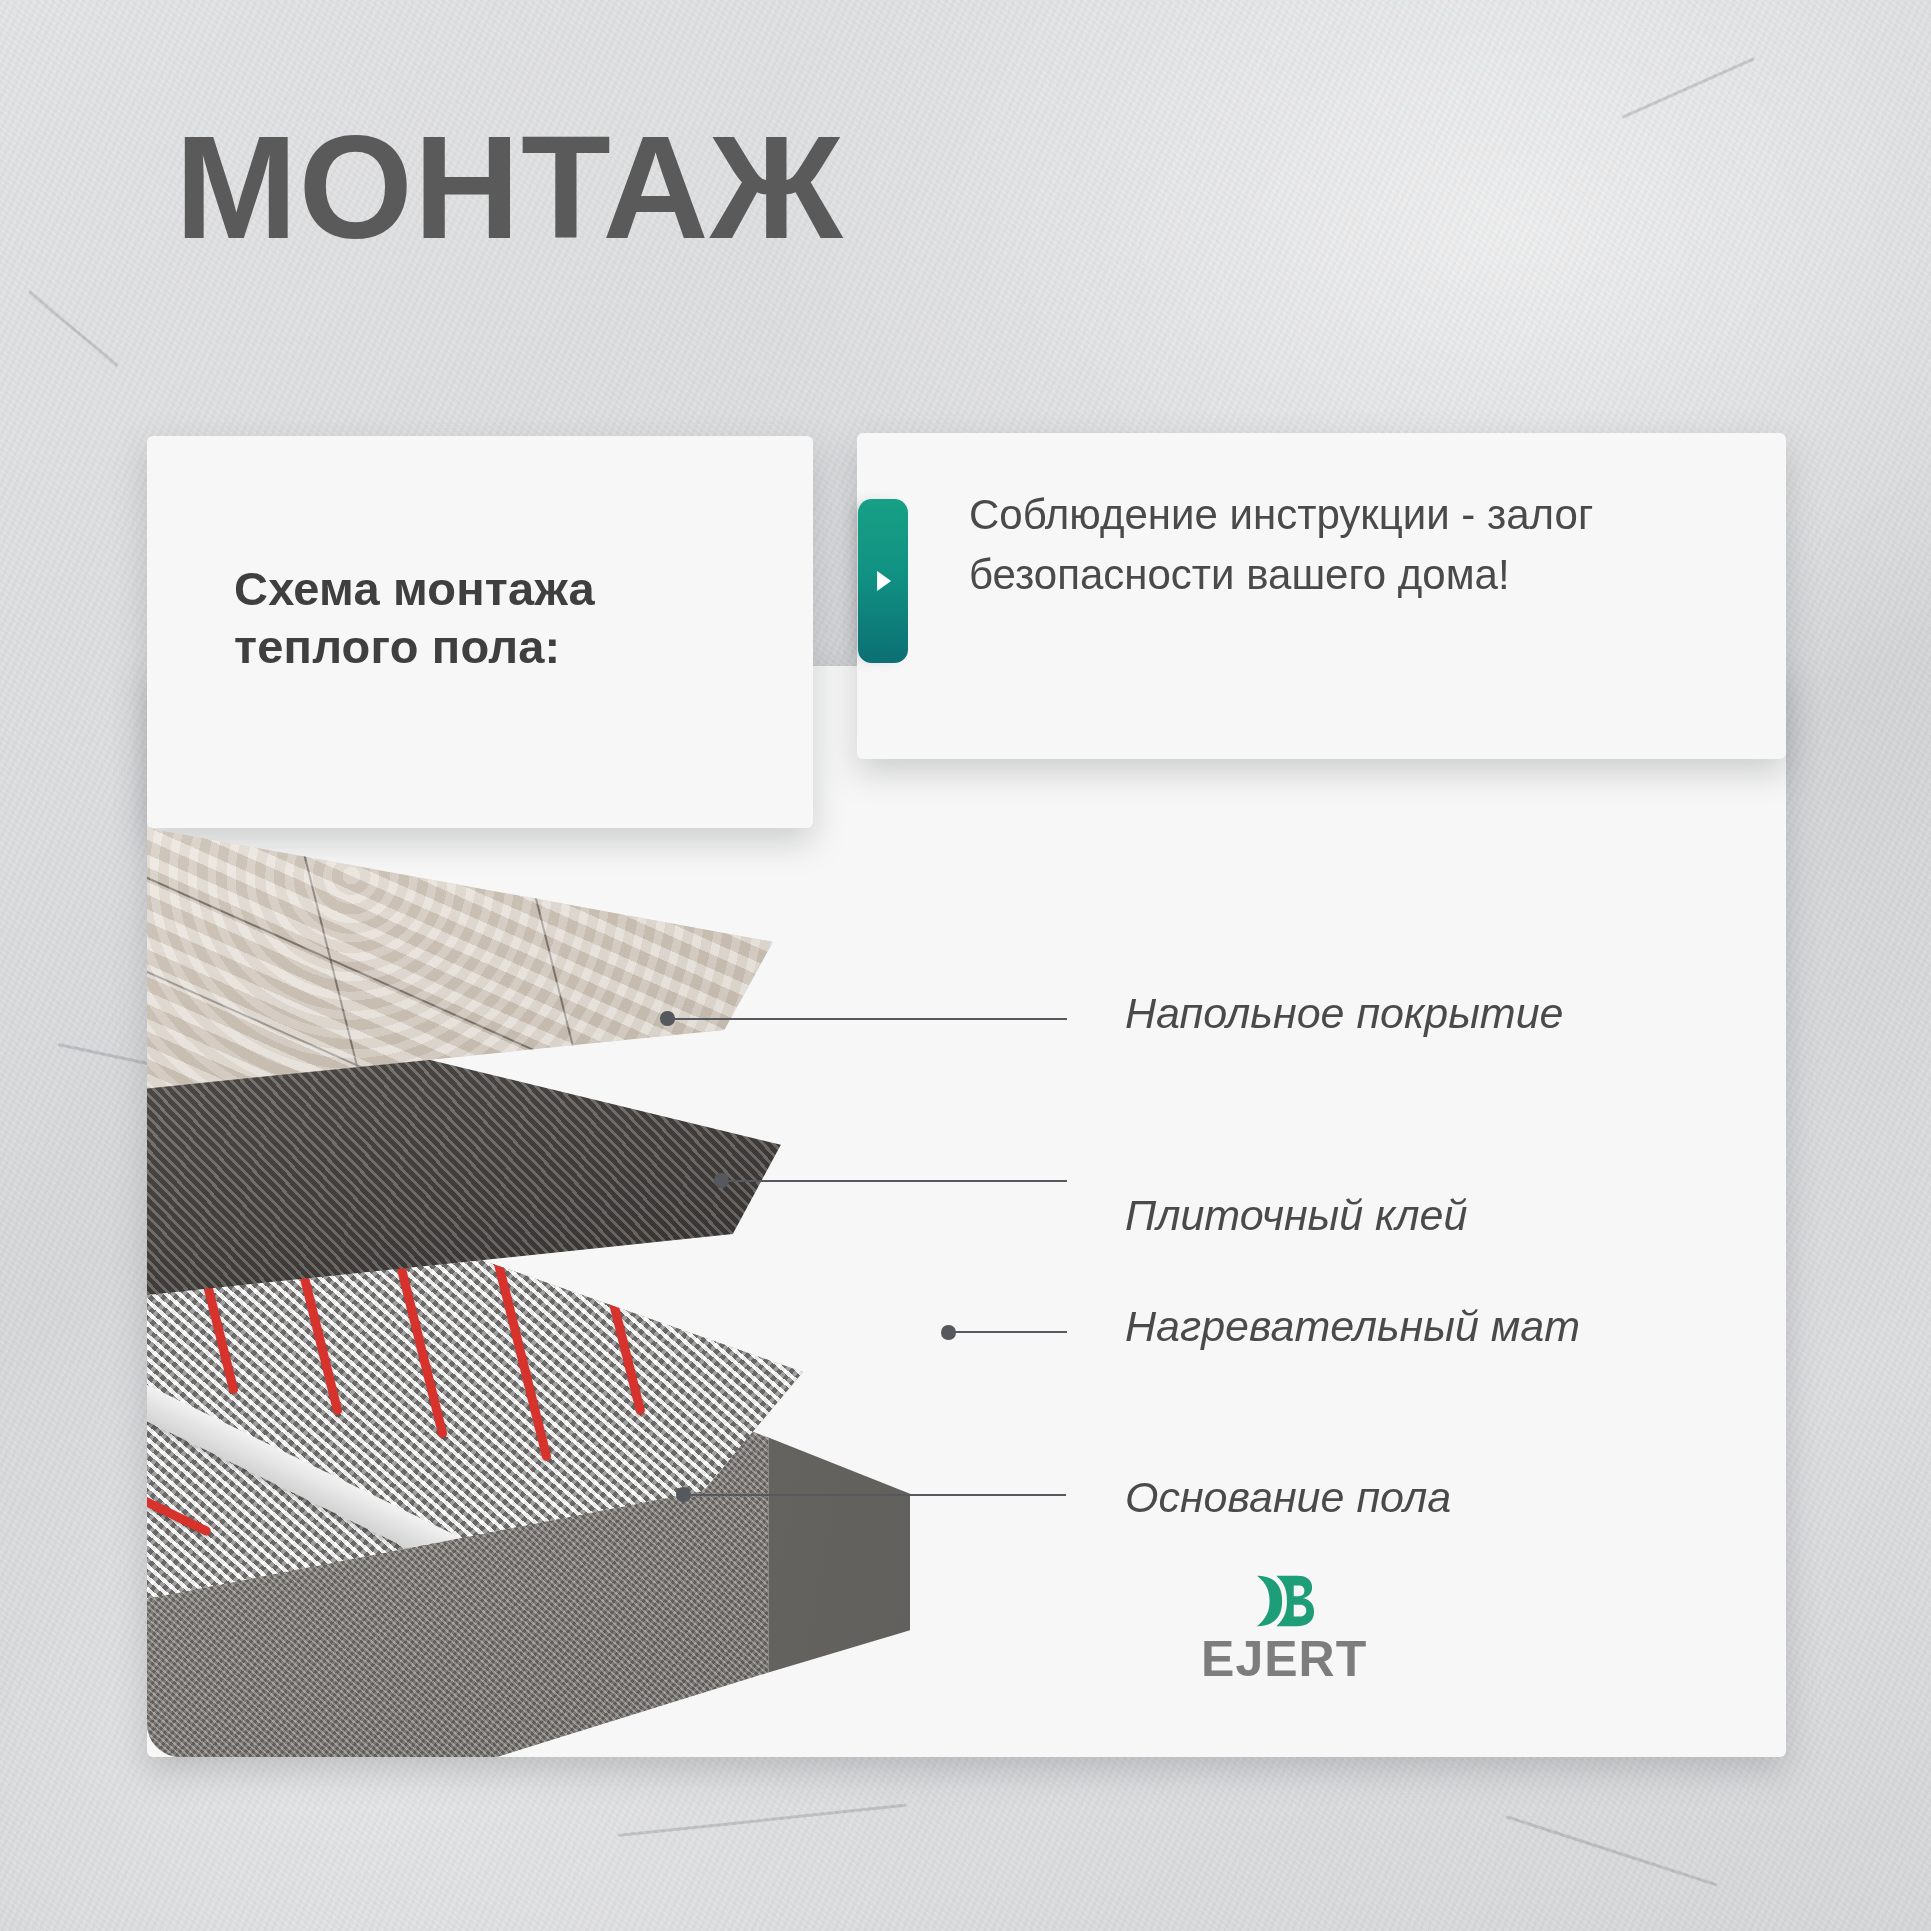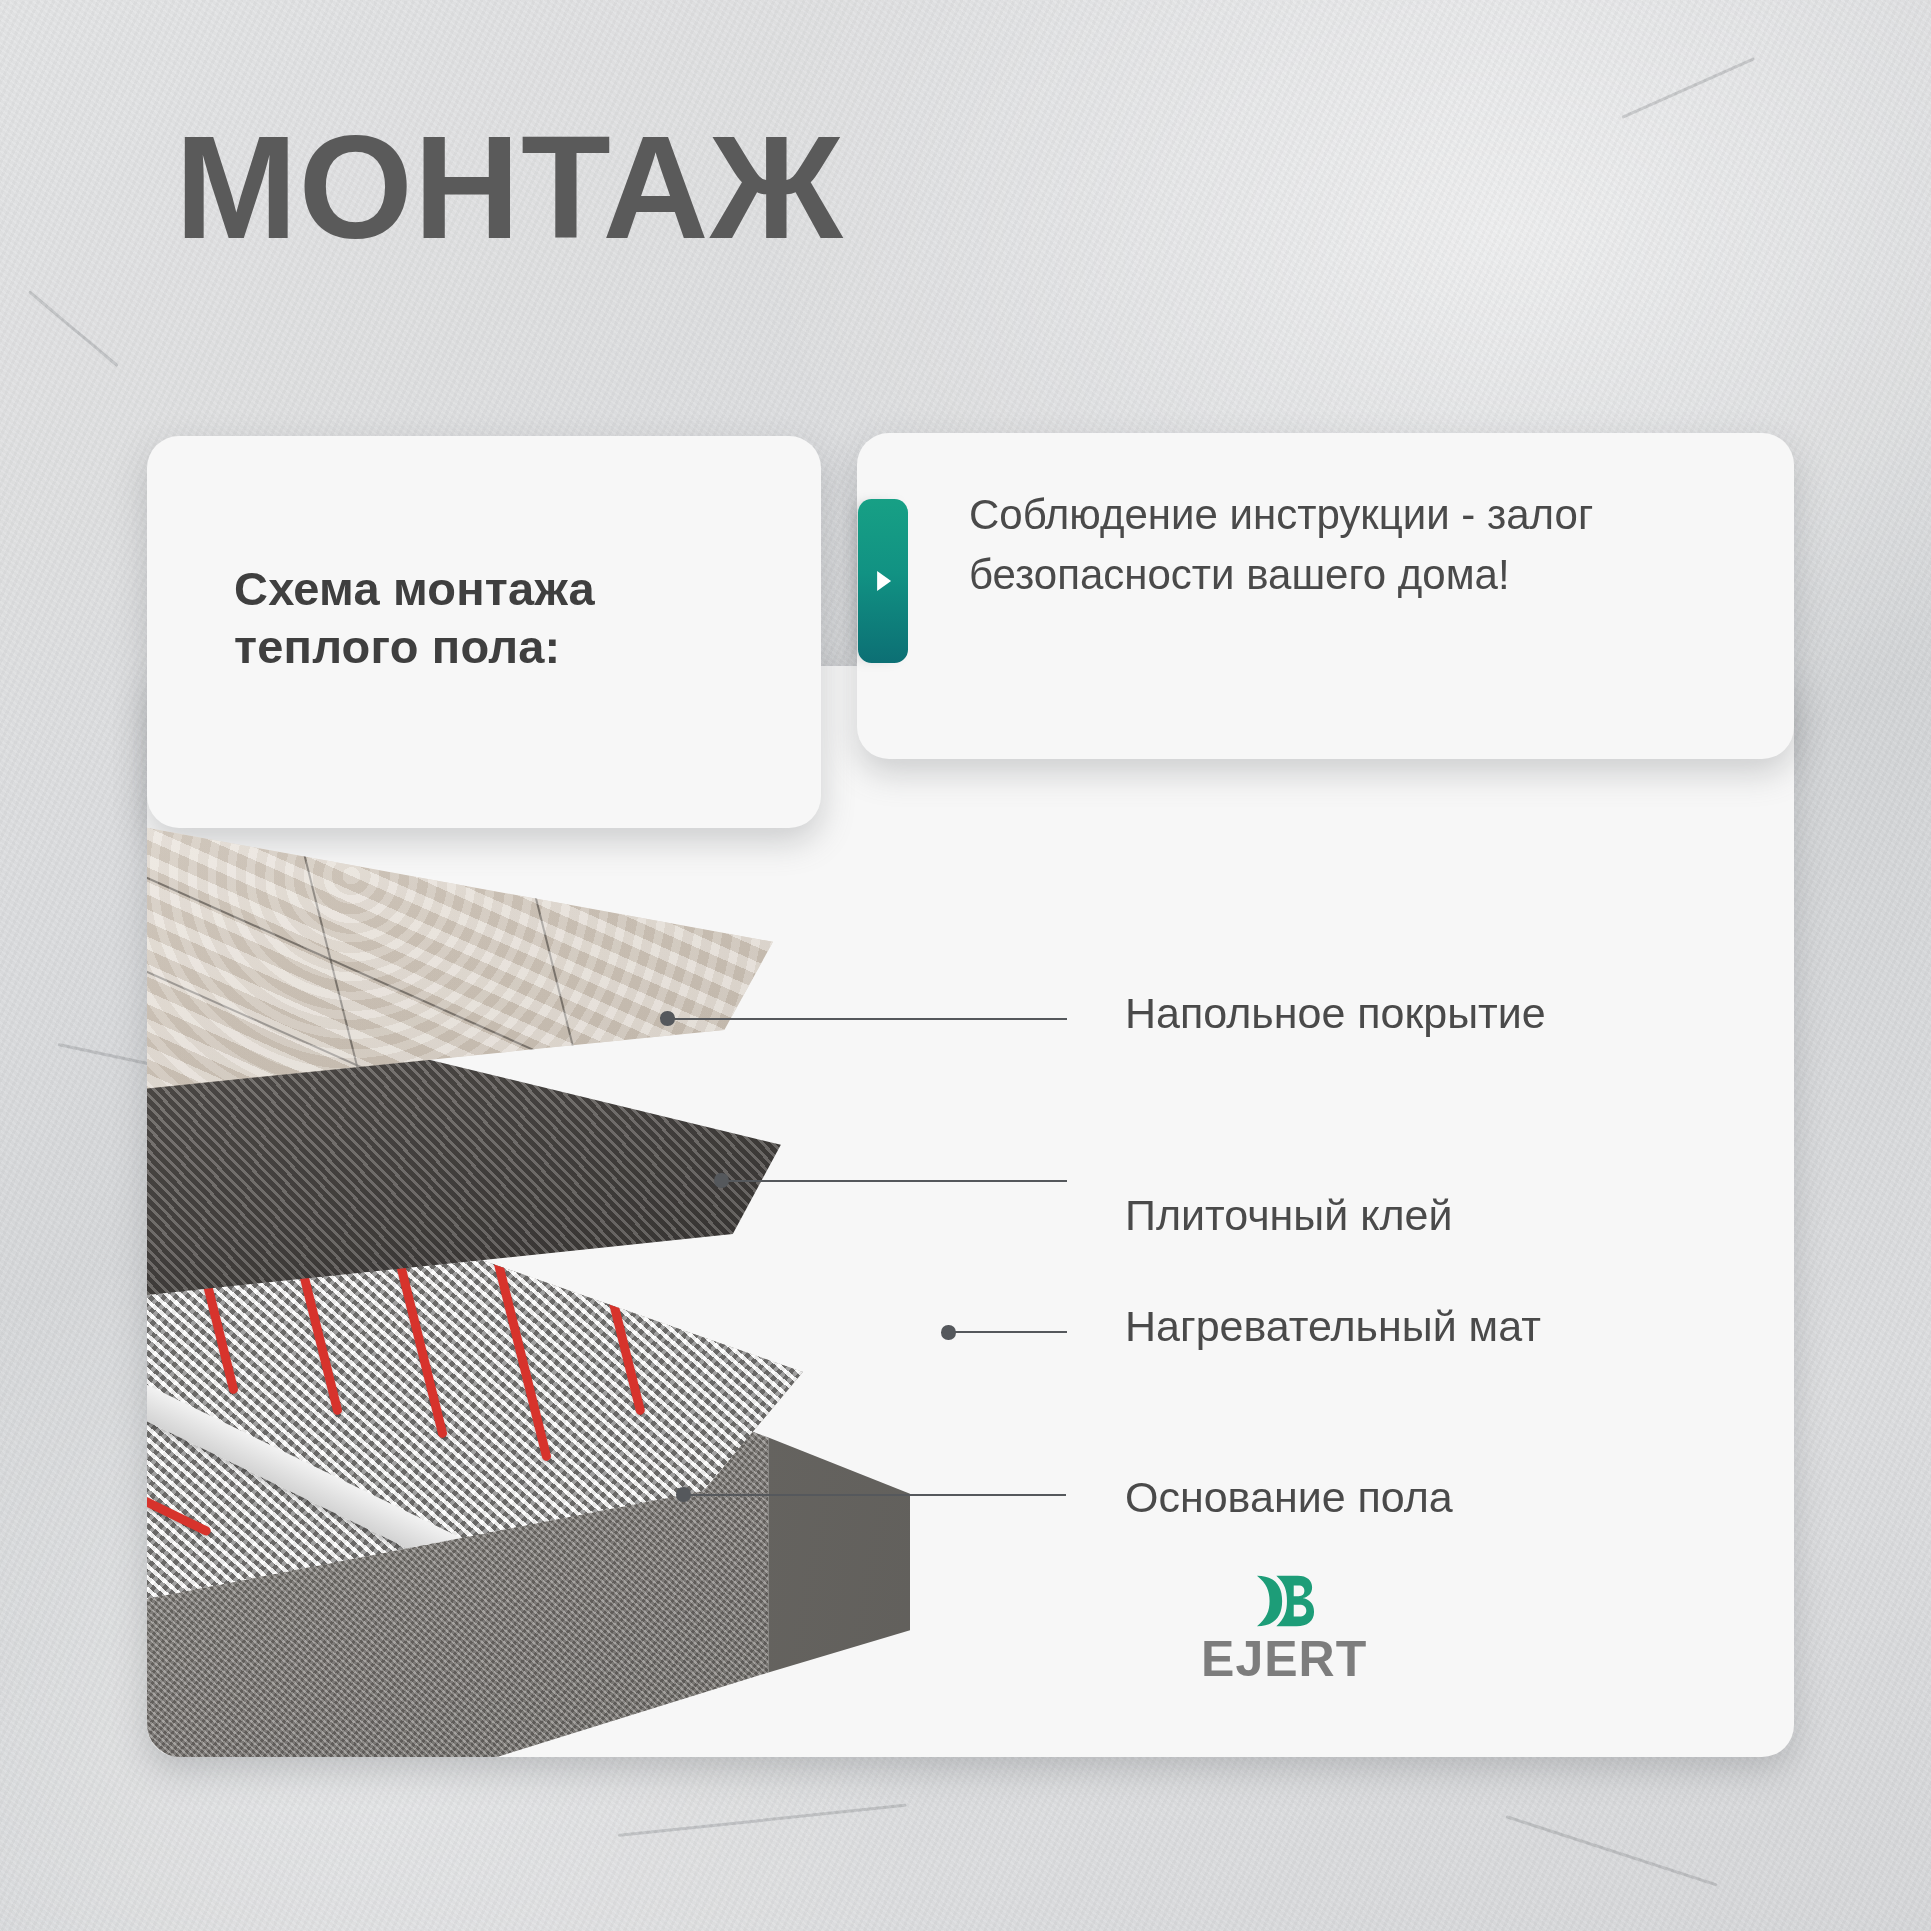--- a/index.html
+++ b/index.html
@@ -47,23 +47,22 @@
     color: #5a5a5a;
     line-height: 1;
     z-index: 5;
     margin-left: 28px;
   }
 
   
   .card {
     position: absolute;
     background: #f7f7f7;
-    border-radius: 32px;
+    border-radius: 6px;
     box-shadow: 0 13.5px 33px rgba(110,112,116,0.30);
-    padding-left: 8px;
   }
   #card-left  { left: 147px;  top: 436px;  width: 666px;  height: 392px; z-index: 3; }
   #card-right { left: 857px;  top: 433px;  width: 929px;  height: 326px; z-index: 4; }
   #card-main  { left: 147px;  top: 666px;  width: 1639px; height: 1091px; z-index: 2; }
 
   #scheme-title {
     position: absolute;
     left: 87px; top: 124px;
     width: 502px;
     font-size: 47px;
@@ -187,20 +186,21 @@
     transform-origin: left center;
   }
 
   
   .label {
     position: absolute;
     font-size: 43px;
     color: #4a4a4a;
     white-space: nowrap;
     z-index: 6;
+    font-style: italic;
   }
   .leader {
     position: absolute;
     height: 1.9px;
     background: #55585c;
     z-index: 6;
     transform-origin: left center;
   }
   .dot {
     position: absolute;

